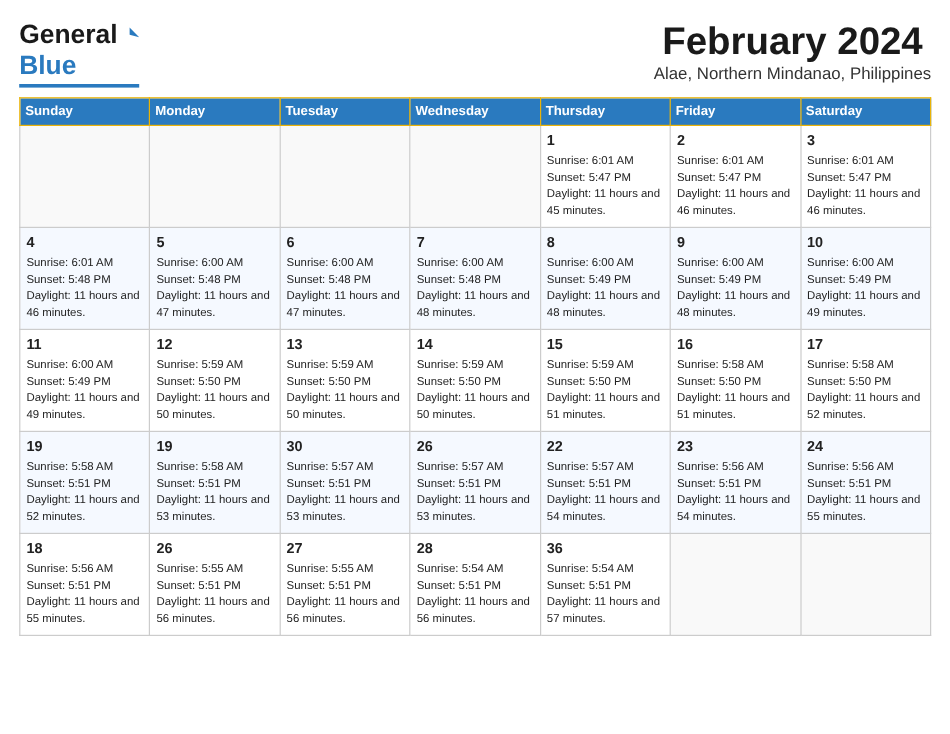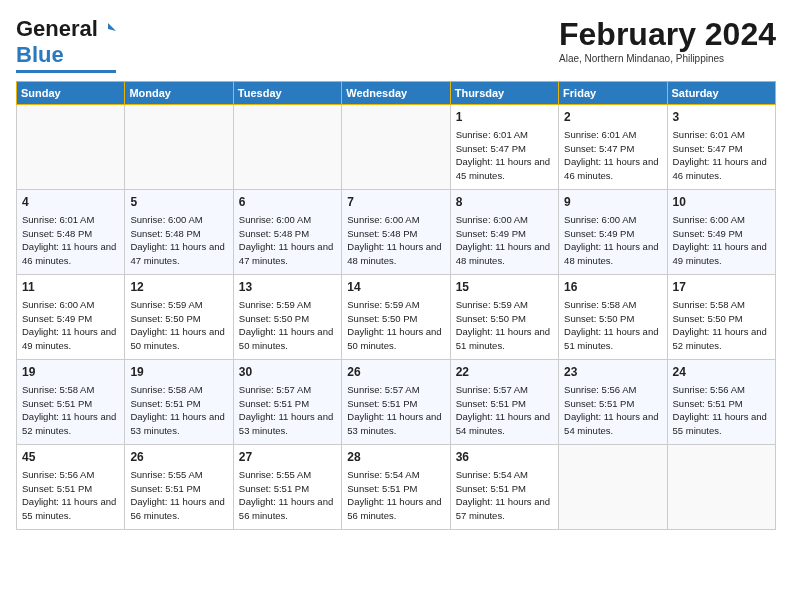--- a/index.html
+++ b/index.html
@@ -21,29 +21,29 @@
       flex-direction: column;
       align-items: flex-start;
     }
     .logo-line {
       height: 3px;
       background: #2a7abf;
       width: 100%;
       margin-top: 2px;
     }
     .title-area {
-      text-align: left;
+      text-align: center;
     }
     .month-title {
       font-size: 32px;
       font-weight: bold;
       color: #1a1a1a;
     }
     .location {
-      font-size: 10px;
+      font-size: 14px;
       color: #333;
     }
     table {
       width: 100%;
       border-collapse: collapse;
       font-size: 10.5px;
     }
     thead tr th {
       background: #2a7abf;
       color: #fff;
@@ -268,21 +268,21 @@
         </td>
         <td>
           <span class="day-num">24</span>
           <div class="day-info" style="white-space: pre-line;">Sunrise: 5:56 AM
 Sunset: 5:51 PM
 Daylight: 11 hours and 55 minutes.</div>
         </td>
       </tr>
       <tr>
         <td>
-          <span class="day-num">45</span>
+          <span class="day-num">18</span>
           <div class="day-info" style="white-space: pre-line;">Sunrise: 5:56 AM
 Sunset: 5:51 PM
 Daylight: 11 hours and 55 minutes.</div>
         </td>
         <td>
           <span class="day-num">26</span>
           <div class="day-info" style="white-space: pre-line;">Sunrise: 5:55 AM
 Sunset: 5:51 PM
 Daylight: 11 hours and 56 minutes.</div>
         </td>

